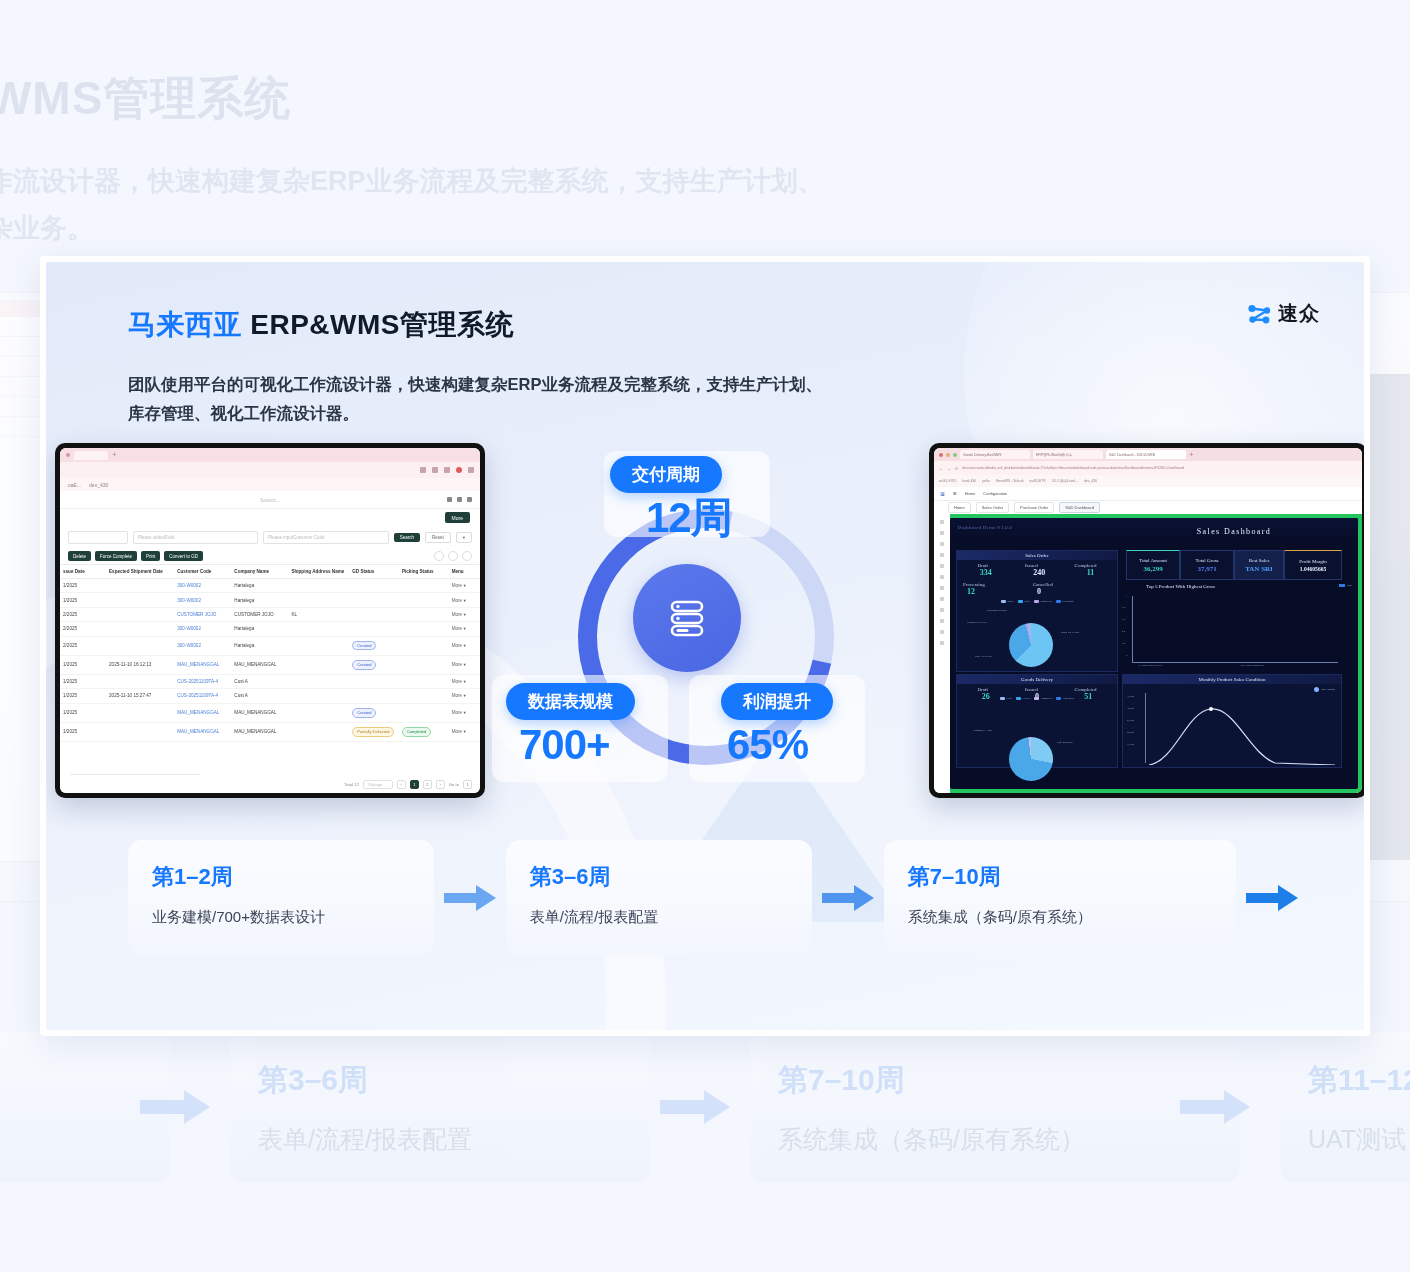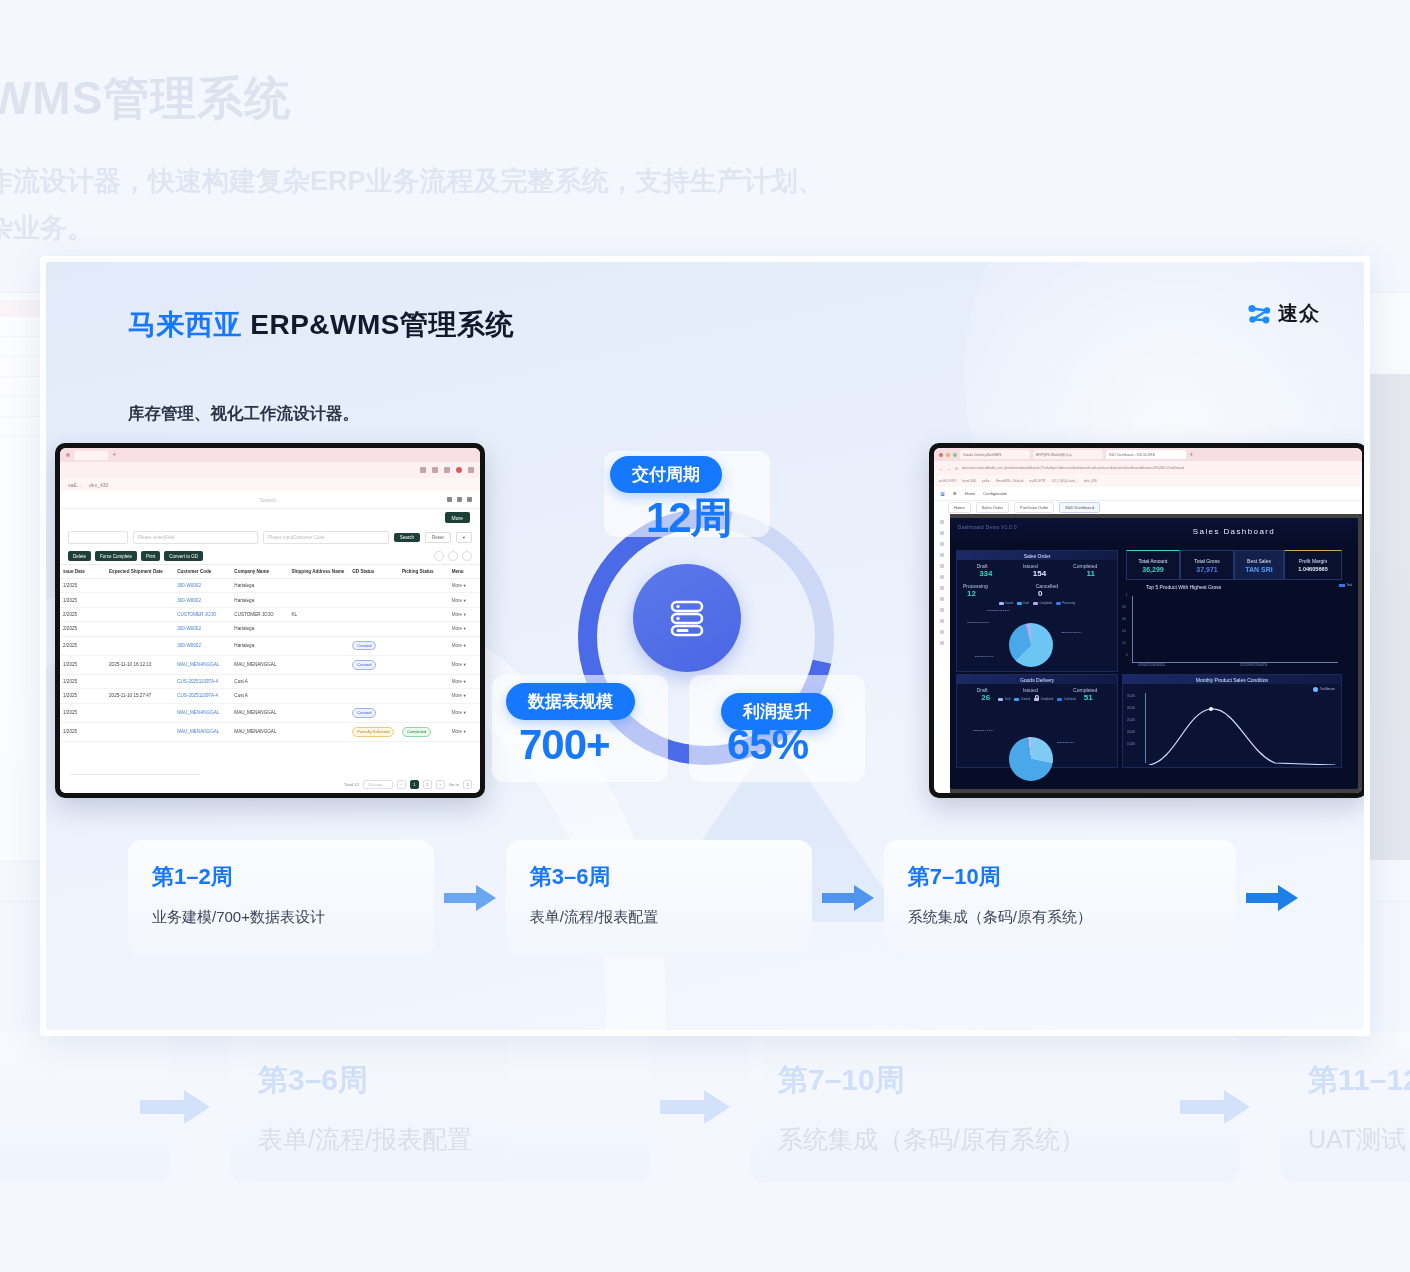--- a/index.html
+++ b/index.html
@@ -146,21 +146,21 @@
            color:#8c6b72;display:flex;align-items:center;padding:0 3px;white-space:nowrap;overflow:hidden;}
   .urlbar2{height:14px;background:#fdf1f3;display:flex;align-items:center;gap:4px;padding:0 5px;}
   .urlbar2 .u{flex:1;font-size:3.4px;color:#9d7d84;white-space:nowrap;overflow:hidden;}
   .bmk2{height:12px;background:#fdf6f7;display:flex;align-items:center;gap:6px;padding:0 5px;
         font-size:3.4px;color:#9b7d84;white-space:nowrap;overflow:hidden;}
   .appnav{height:13px;background:#fff;display:flex;align-items:center;gap:8px;
           padding:0 6px;font-size:4px;color:#555;border-bottom:1px solid #eee;}
   .tabsrow{height:13px;background:#fff;display:flex;align-items:center;gap:5px;padding:0 14px;}
   .tabsrow span{font-size:4px;color:#555;border:1px solid #e4e4e4;border-radius:2px;padding:2px 5px;}
   .tabsrow span.on{border-color:#c9d4e6;background:#f4f7fc;}
-  .dashwrap{flex:1;display:flex;background:#404040;}
+  .dashwrap{flex:1;display:flex;background:#22c55e;font-family:Liberation Serif, serif;}
   .dashside{width:16px;background:#fff;display:flex;flex-direction:column;align-items:center;
             gap:7px;padding-top:6px;}
   .dashside i{width:4px;height:4px;background:#cfcfcf;border-radius:1px;display:block;}
   .dash{
     flex:1;margin:4px 4px 4px 0;background:#070d26;border-radius:2px;position:relative;
     overflow:hidden;color:#cfe0ff;
   }
   .dash-hd{height:26px;position:relative;background:linear-gradient(180deg,#0a1134,#070d26);}
   .dash-ver{position:absolute;left:8px;top:7px;font-size:4.6px;color:#5c74b8;letter-spacing:.4px;}
   .dash-title{position:absolute;left:0;right:0;top:9px;text-align:center;font-size:8px;
@@ -289,21 +289,21 @@
 
 <div class="card">
   <div class="card-inner">
     <div class="deco-circle"></div>
     <div class="deco-arc"></div>
     <div class="deco-tri"></div>
 
     <div class="hdr">
       <h1><span class="hl">马来西亚</span><span> ERP&amp;WMS管理系统</span></h1>
       <p>
-        <br>
+        <span>团队使用平台的可视化工作流设计器，快速构建复杂ERP业务流程及完整系统，支持生产计划、</span><br>
         <span>库存管理、视化工作流设计器。</span>
       </p>
     </div>
 
     <div class="logo">
       <svg width="26" height="20" viewBox="0 0 26 20">
         <circle cx="5" cy="4.5" r="3.6" fill="#1f8cff"></circle>
         <circle cx="20" cy="6.5" r="3.2" fill="#1f8cff"></circle>
         <circle cx="5.5" cy="15.5" r="3.2" fill="#1f8cff"></circle>
         <circle cx="19" cy="16" r="3.4" fill="#1f8cff"></circle>
@@ -509,21 +509,21 @@
           <circle cx="15" cy="24.5" r="1.7" fill="#fff"></circle>
           <rect x="13.5" y="35" width="12" height="3" rx="1.5" fill="#fff"></rect>
         </svg>
       </div>
 
       <div class="statbox" style="left:6px;top:232px;width:176px;height:107px;"></div>
       <div class="pill" style="left:20px;top:240px;">数据表规模</div>
       <div class="bignum" style="left:33px;top:278px;">700+</div>
 
       <div class="statbox" style="left:203px;top:232px;width:176px;height:107px;"></div>
-      <div class="pill" style="left:235px;top:240px;margin-top:10px;">利润提升</div>
+      <div class="pill" style="left:235px;top:240px;">利润提升</div>
       <div class="bignum" style="left:241px;top:278px;">65%</div>
     </div>
 
     <div class="shot shot-r">
       <div class="browser">
         <div class="tabbar2">
           <span class="tb-dot" style="background:#e06c6c"></span>
           <span class="tb-dot" style="background:#e0b56c"></span>
           <span class="tb-dot" style="background:#7fc98a"></span>
           <span class="tb2-tab" style="width:64px">Goods Delivery-BoxWMS</span>
@@ -581,21 +581,21 @@
 
             <div class="panel" style="left:6px;top:32px;width:160px;height:120px;">
               <div class="p-hd">Sales Order</div>
               <div class="kv">
                 <span class="k">Draft</span>
                 <span class="k">Issued</span>
                 <span class="k">Completed</span>
               </div>
               <div class="kv2">
                 <span class="v" style="color:#3bd4c0">334</span>
-                <span class="v" style="color:#dfe8ff">154</span>
+                <span class="v" style="color:#dfe8ff">240</span>
                 <span class="v" style="color:#3bd4c0">11</span>
               </div>
               <div class="kv" style="padding-left:6px;justify-content:flex-start;gap:48px">
                 <span class="k">Processing</span>
                 <span class="k">Cancelled</span>
               </div>
               <div class="kv2" style="padding-left:10px;justify-content:flex-start;gap:62px">
                 <span class="v" style="color:#3bd4c0">12</span>
                 <span class="v" style="color:#dfe8ff">0</span>
               </div>

